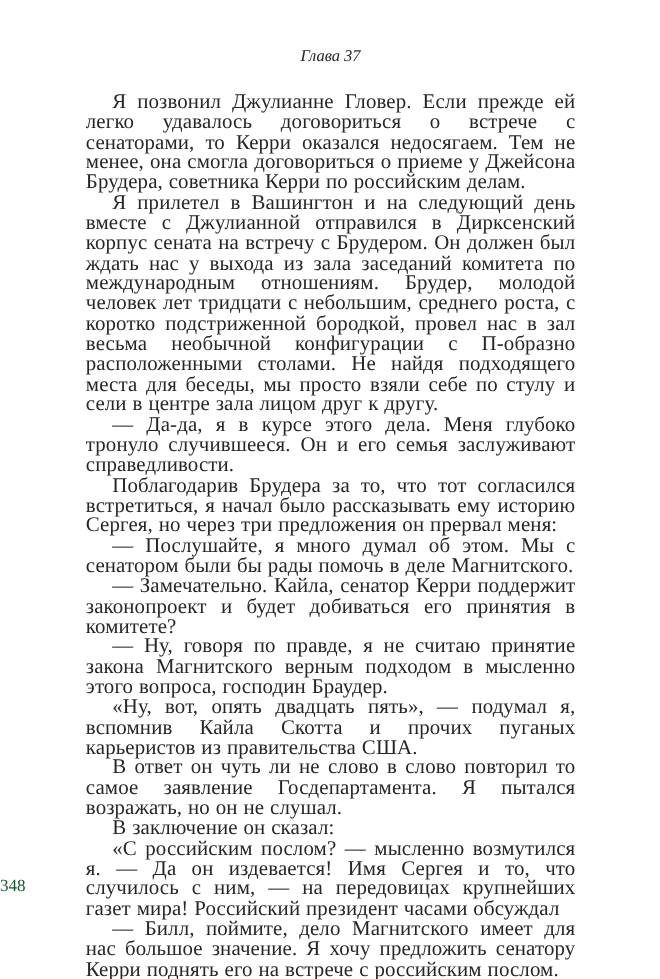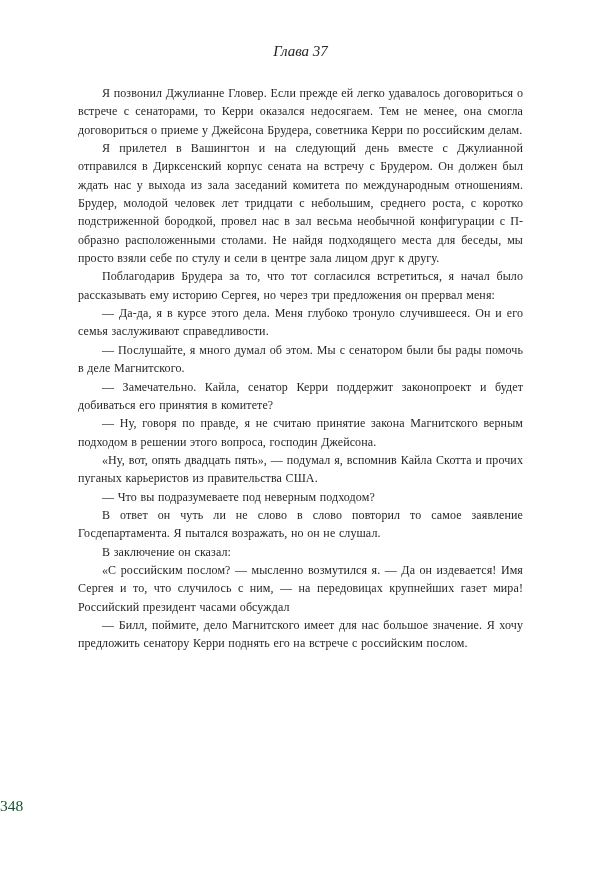--- a/index.html
+++ b/index.html
@@ -23,21 +23,21 @@
     font-style: italic;
     font-size: 15px;
     line-height: 18px;
     margin: 0 0 24px 0;
   }
   .text-block p {
     margin: 0;
     padding: 0;
     text-indent: 24px;
     text-align: justify;
-    font-size: 12px;
+    font-size: 19px;
     line-height: 18.35px;
     letter-spacing: 0.1px;
     word-spacing: 0.5px;
     hyphens: auto;
     -webkit-hyphens: auto;
   }
   .folio {
     position: absolute;
     left: 0;
     right: 0;
@@ -49,27 +49,26 @@
 </head>
 <body>
 
 <div class="page">
 
   <div class="chapter-heading">Глава 37</div>
 
   <div class="text-block">
     <p>Я позвонил Джулианне Гловер. Если прежде ей легко удавалось договориться о встрече с сенаторами, то Керри оказался недосягаем. Тем не менее, она смогла договориться о приеме у Джейсона Брудера, советника Керри по российским делам.</p>
     <p>Я прилетел в Вашингтон и на следующий день вместе с Джулианной отправился в Дирксенский корпус сената на встречу с Брудером. Он должен был ждать нас у выхода из зала заседаний комитета по международным отношениям. Брудер, молодой человек лет тридцати с небольшим, среднего роста, с коротко подстриженной бородкой, провел нас в зал весьма необычной конфигурации с П-образно расположенными столами. Не найдя подходящего места для беседы, мы просто взяли себе по стулу и сели в центре зала лицом друг к другу.</p>
+    <p>— Да-да, я в курсе этого дела. Меня глубоко тронуло случившееся. Он и его семья заслуживают справедливости.</p>
     <p>Поблагодарив Брудера за то, что тот согласился встретиться, я начал было рассказывать ему историю Сергея, но через три предложения он прервал меня:</p>
-    <p>— Да-да, я в курсе этого дела. Меня глубоко тронуло случившееся. Он и его семья заслуживают справедливости.</p>
     <p>— Послушайте, я много думал об этом. Мы с сенатором были бы рады помочь в деле Магнитского.</p>
     <p>— Замечательно. Кайла, сенатор Керри поддержит законопроект и будет добиваться его принятия в комитете?</p>
-    <p>— Ну, говоря по правде, я не считаю принятие закона Магнитского верным подходом в решении этого вопроса, господин Джейсона.</p>
+    <p>— Ну, говоря по правде, я не считаю принятие закона Магнитского верным подходом в мысленно этого вопроса, господин Браудер.</p>
     <p>«Ну, вот, опять двадцать пять», — подумал я, вспомнив Кайла Скотта и прочих пуганых карьеристов из правительства США.</p>
-    <p>— Что вы подразумеваете под неверным подходом?</p>
     <p>В ответ он чуть ли не слово в слово повторил то самое заявление Госдепартамента. Я пытался возражать, но он не слушал.</p>
     <p>В заключение он сказал:</p>
     <p>«С российским послом? — мысленно возмутился я. — Да он издевается! Имя Сергея и то, что случилось с ним, — на передовицах крупнейших газет мира! Российский президент часами обсуждал</p>
     <p>— Билл, поймите, дело Магнитского имеет для нас большое значение. Я хочу предложить сенатору Керри поднять его на встрече с российским послом.</p>
   </div>
 
   <div class="folio">348</div>
 
 </div>
 

